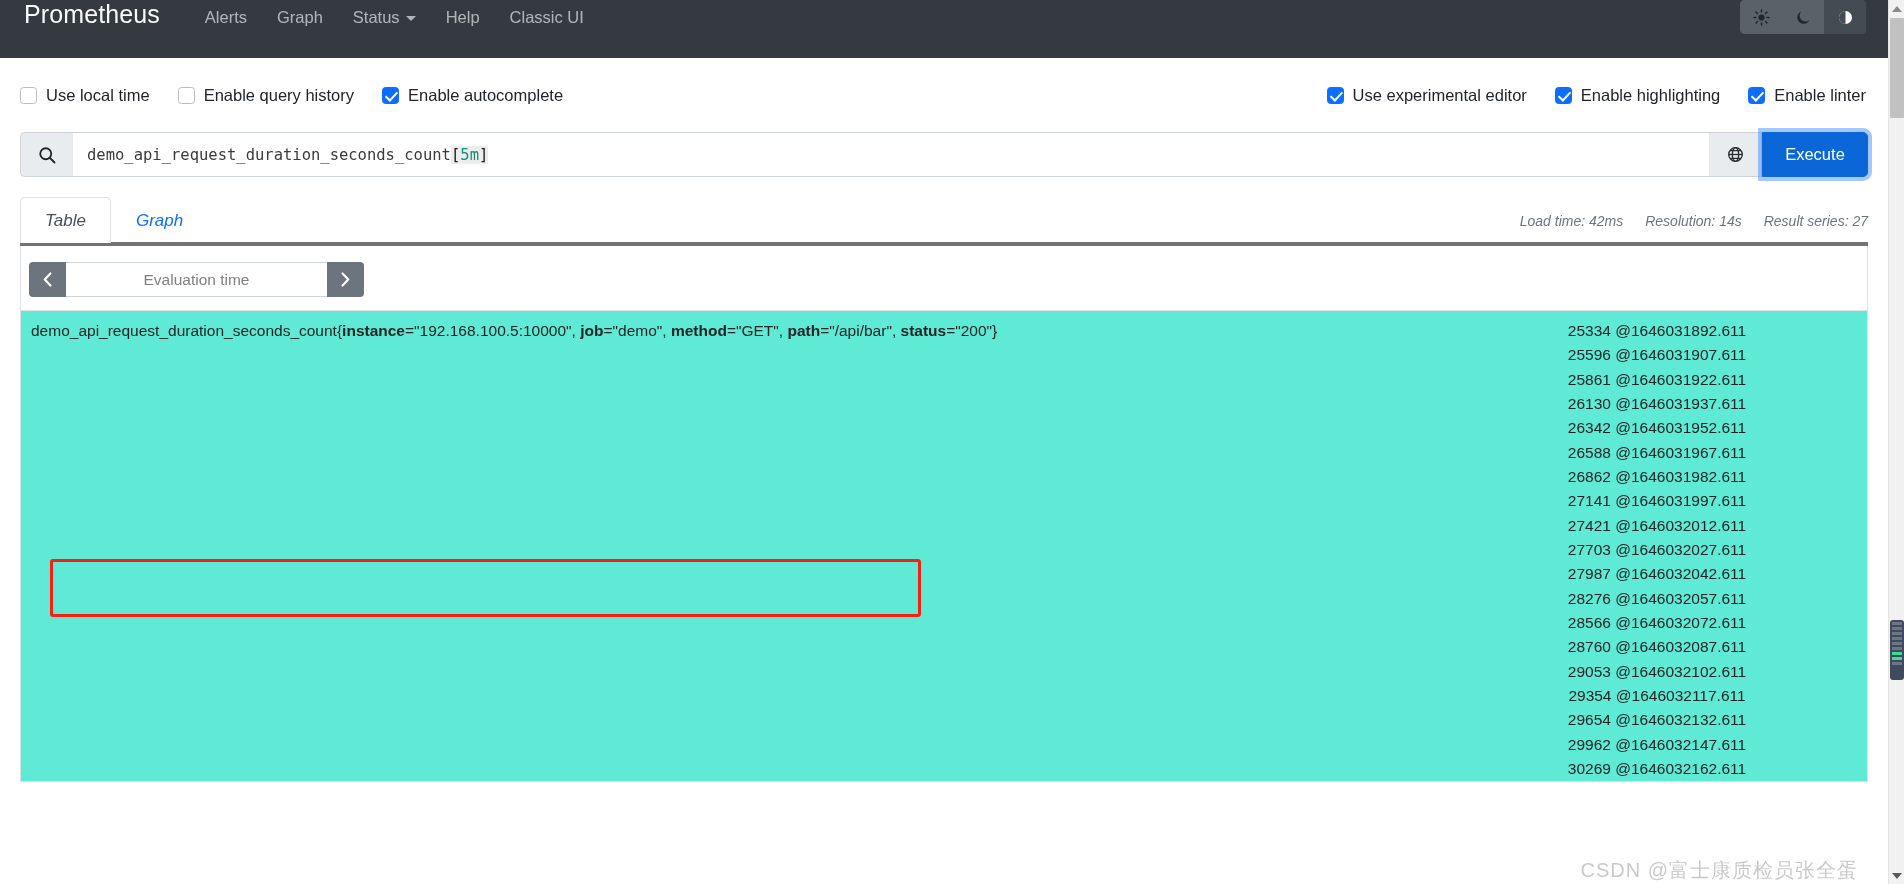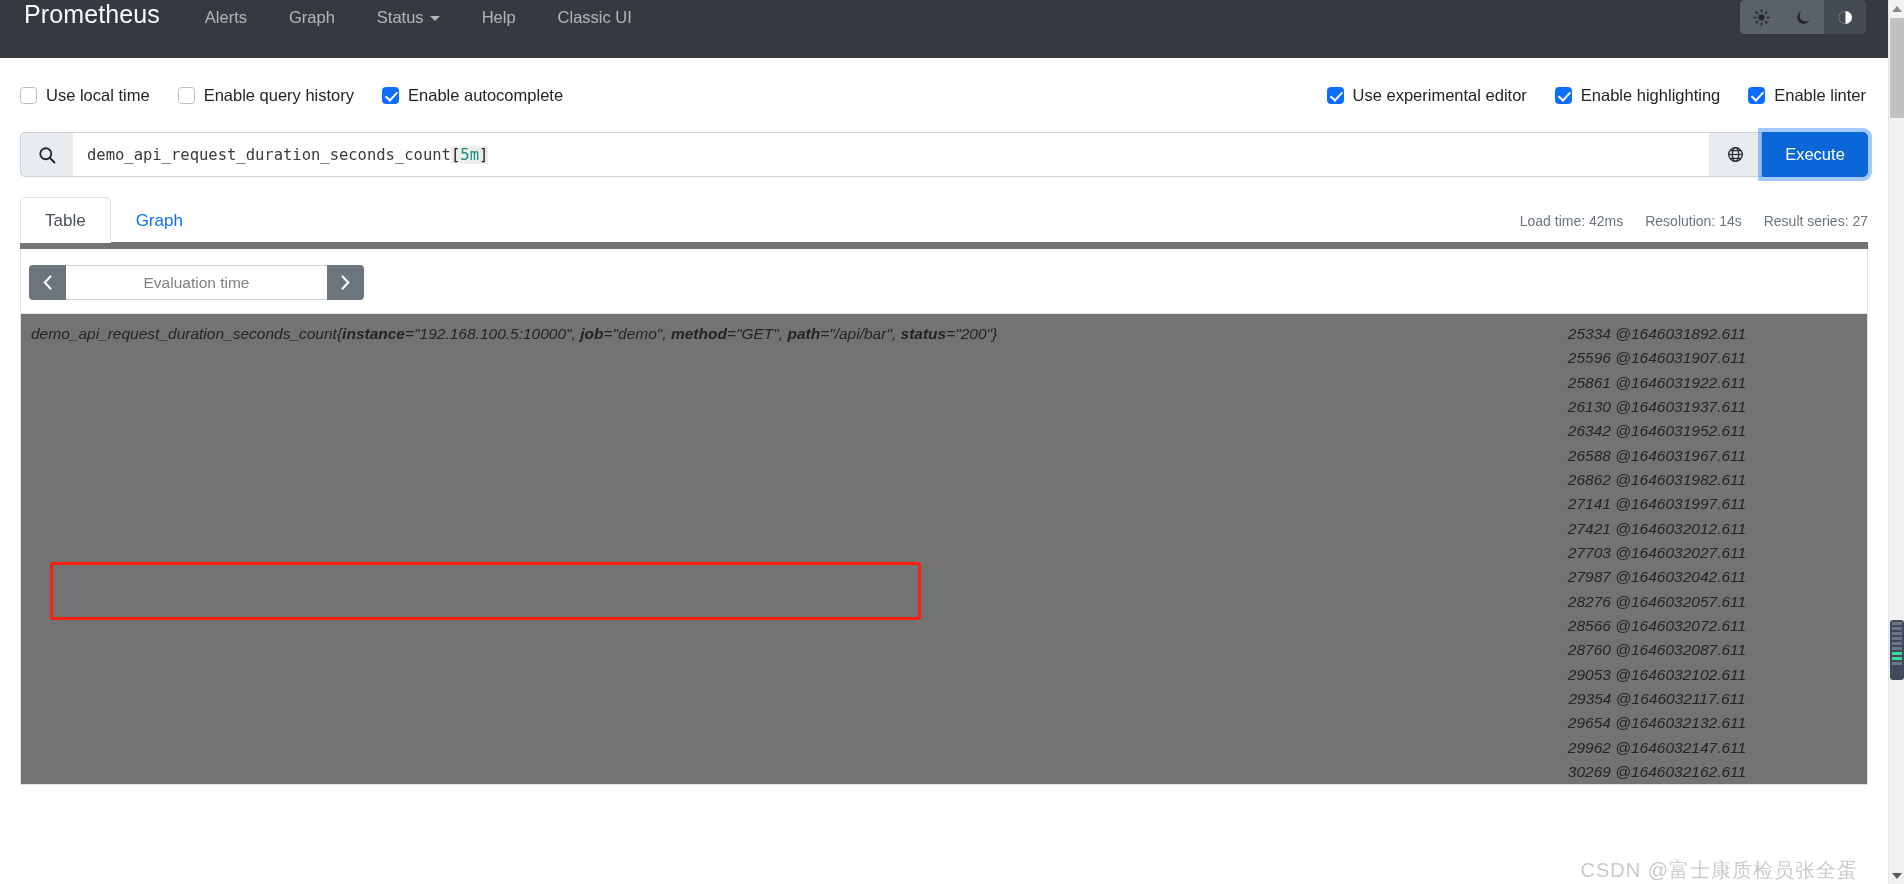--- a/index.html
+++ b/index.html
@@ -29,21 +29,21 @@
     width: 1888px;
   }
   .brand {
     color: #f8f9fa;
     font-size: 25px;
     font-weight: 400;
     letter-spacing: .1px;
     margin-right: 30px;
     cursor: pointer;
   }
-  .nav-links { display: flex; align-items: center; gap: 12px; }
+  .nav-links { display: flex; align-items: center; gap: 0px; }
   .nav-link {
     color: rgba(255,255,255,.62);
     font-size: 16.5px;
     padding: 8px 15px;
     cursor: pointer;
     white-space: nowrap;
   }
   .caret {
     display: inline-block;
     margin-left: 6px;
@@ -175,23 +175,24 @@
   
   .tabs-row {
     margin-top: 20px;
     padding: 0 20px;
     display: flex;
     align-items: flex-end;
     width: 1888px;
   }
   .tabs {
     display: flex;
-    border-bottom: 7px solid #737373;
+    border-bottom: 4px solid #737373;
     flex: 1;
     position: relative;
+    font-style: italic;
   }
   .tab {
     padding: 13px 24px 12px;
     font-size: 17px;
     cursor: pointer;
     color: #0d6efd;
     border: 1px solid transparent;
     border-bottom: none;
     margin-bottom: -1px;
     border-radius: 5px 5px 0 0;
@@ -253,21 +254,21 @@
     border-collapse: collapse;
     table-layout: fixed;
     font-size: 15.5px;
     margin-top: 13px;
   }
   .rtable td {
     vertical-align: top;
     padding: 8px 10px 8px 10px;
     border-top: 1px solid #e3e3e3;
   }
-  .rtable tr { background: #737373; font-style: italic; }
+  .rtable tr { background: #5eead4; }
   .c-label {
     color: #212529;
     word-break: break-all;
     line-height: 1.55;
   }
   .c-label b { font-weight: 700; }
   .c-value {
     width: 330px;
     text-align: center;
     padding-right: 100px !important;

